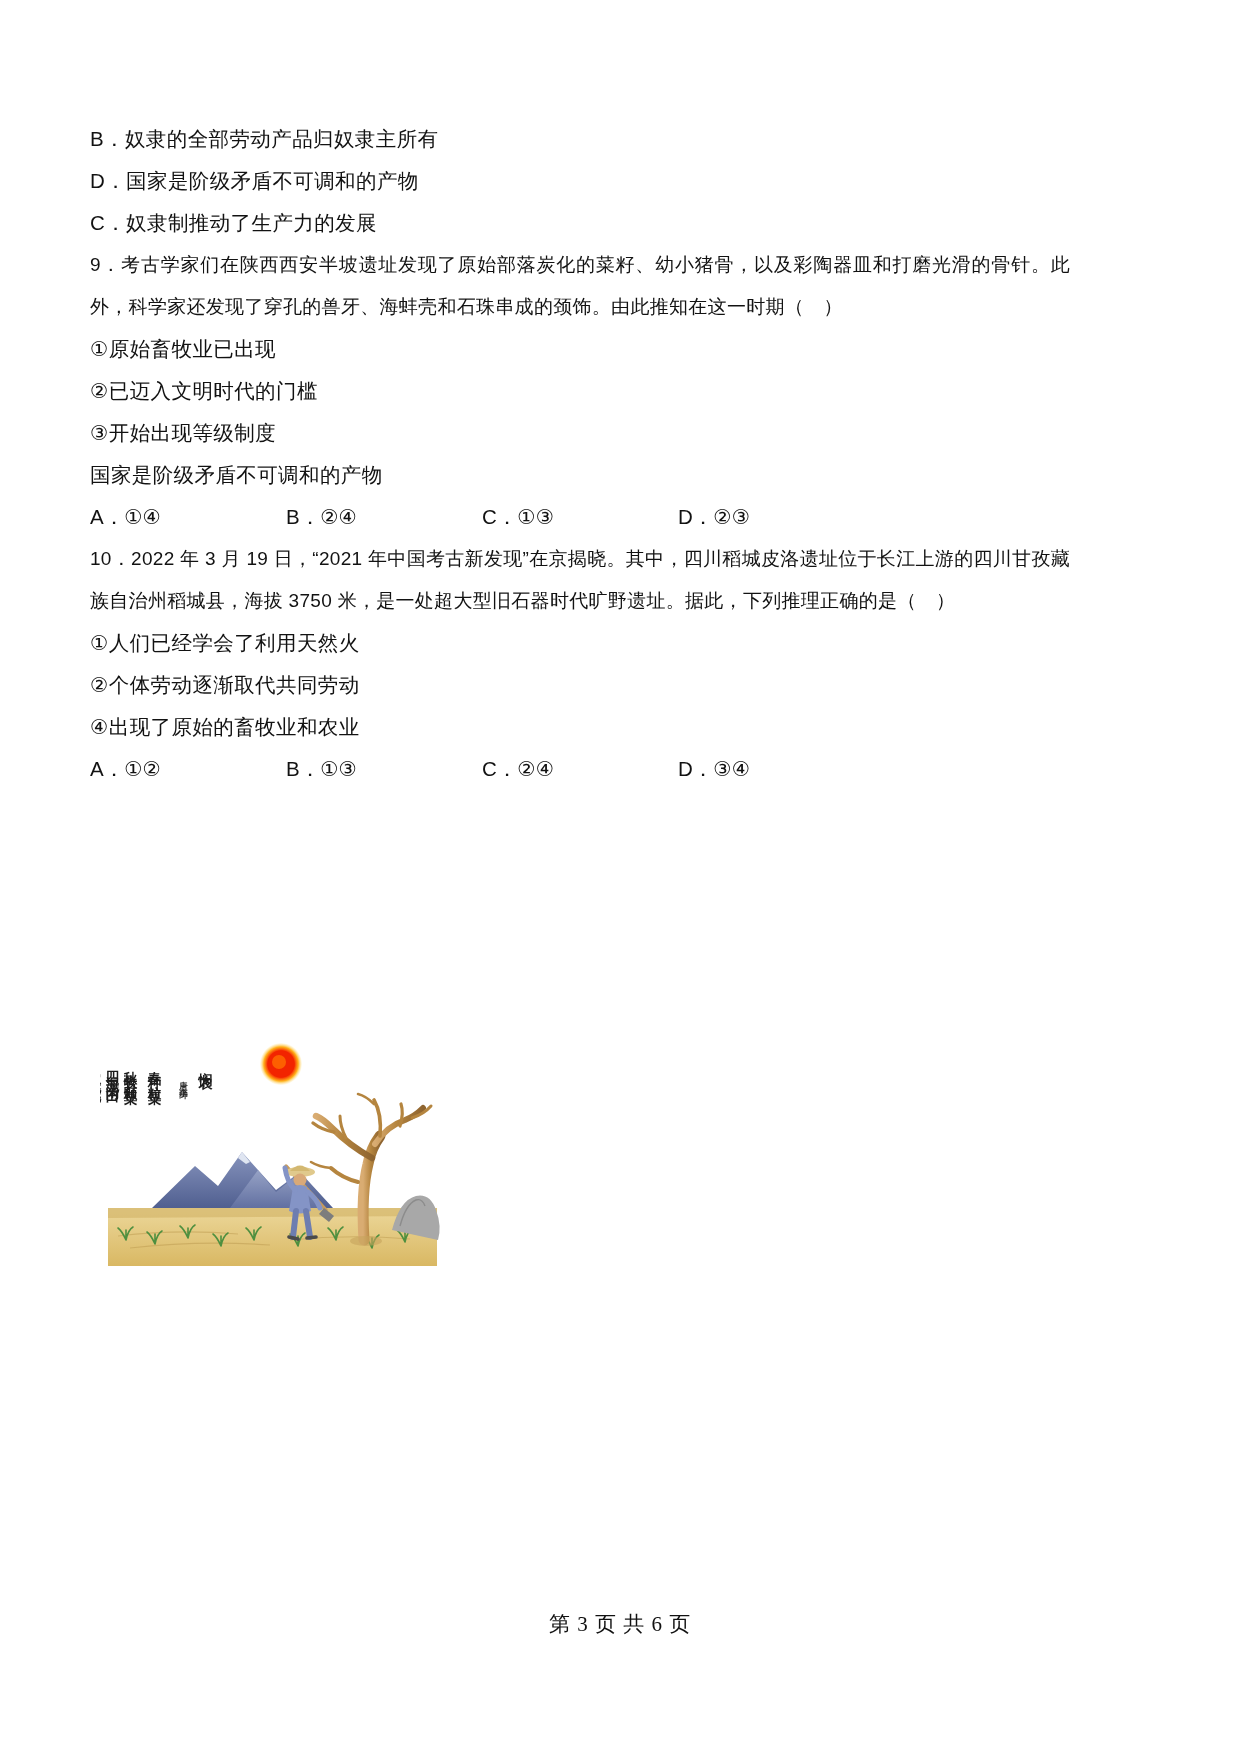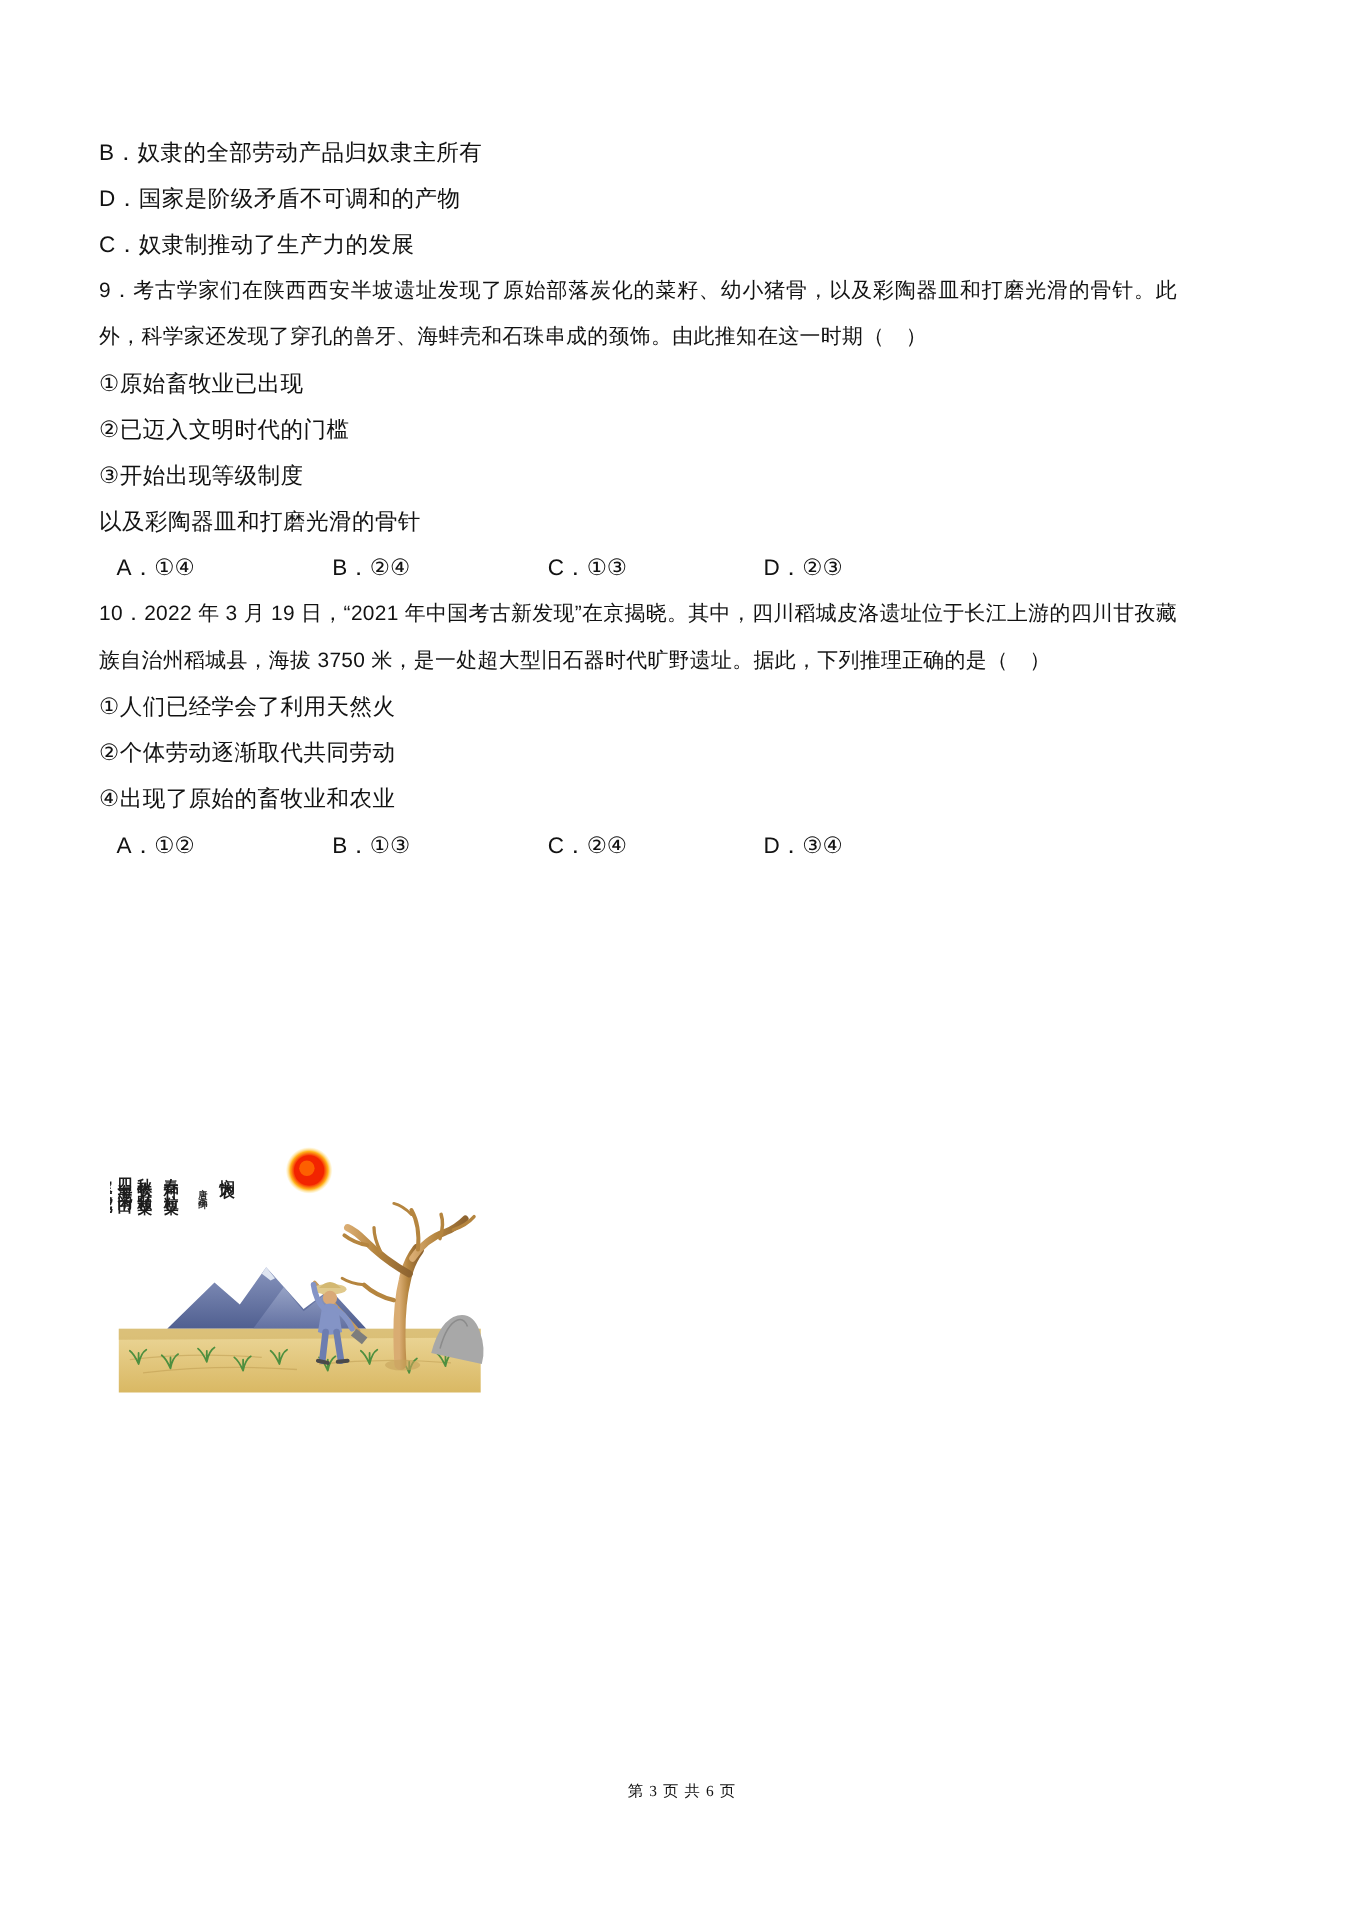--- a/index.html
+++ b/index.html
@@ -32,21 +32,20 @@
     text-align:justify;
     text-justify:inter-ideograph;
     letter-spacing:0.3px;
     color:#121212;
   }
   .choices{
     display:flex;
     font-size:20.5px;
     line-height:42px;
     color:#121212;
-    margin-left:16px;
   }
   .choices > span{ width:196px; display:inline-block; }
   .choices > span:last-child{ width:auto; }
   .gap-lg{ height:232px; }
   .fig-wrap{
     margin-top:18px;
     margin-left:10px;
     width:345px;
     height:232px;
     position:relative;
@@ -57,21 +56,21 @@
     width:345px;height:232px;
     background:#ffffff;
     overflow:hidden;
   }
   .footer{
     position:absolute;
     left:0;
     bottom:116px;
     width:1240px;
     text-align:center;
-    font-size:14px;
+    font-size:21px;
     color:#111;
     letter-spacing:1px;
     font-family:"Liberation Serif","DejaVu Serif",serif;
   }
   .poem-col{
     position:absolute;
     font-family:"DejaVu Serif","Liberation Serif",serif;
     font-weight:bold;
     font-size:13.5px;
     line-height:20px;
@@ -108,21 +107,21 @@
 
   <div class="line">B．奴隶的全部劳动产品归奴隶主所有</div>
   <div class="line">D．国家是阶级矛盾不可调和的产物</div>
   <div class="line">C．奴隶制推动了生产力的发展</div>
 
   <div class="q-block">
     <div class="para">9．考古学家们在陕西西安半坡遗址发现了原始部落炭化的菜籽、幼小猪骨，以及彩陶器皿和打磨光滑的骨针。此外，科学家还发现了穿孔的兽牙、海蚌壳和石珠串成的颈饰。由此推知在这一时期（　）</div>
     <div class="line">①原始畜牧业已出现</div>
     <div class="line">②已迈入文明时代的门槛</div>
     <div class="line">③开始出现等级制度</div>
-    <div class="line">以及彩陶器皿和打磨光滑的骨针</div>
+    <div class="line">国家是阶级矛盾不可调和的产物</div>
     <div class="choices">
       <span>A．①④</span>
       <span>B．②④</span>
       <span>C．①③</span>
       <span>D．②③</span>
     </div>
   </div>
 
   <div class="q-block">
     <div class="para">10．2022 年 3 月 19 日，“2021 年中国考古新发现”在京揭晓。其中，四川稻城皮洛遗址位于长江上游的四川甘孜藏族自治州稻城县，海拔 3750 米，是一处超大型旧石器时代旷野遗址。据此，下列推理正确的是（　）</div>

